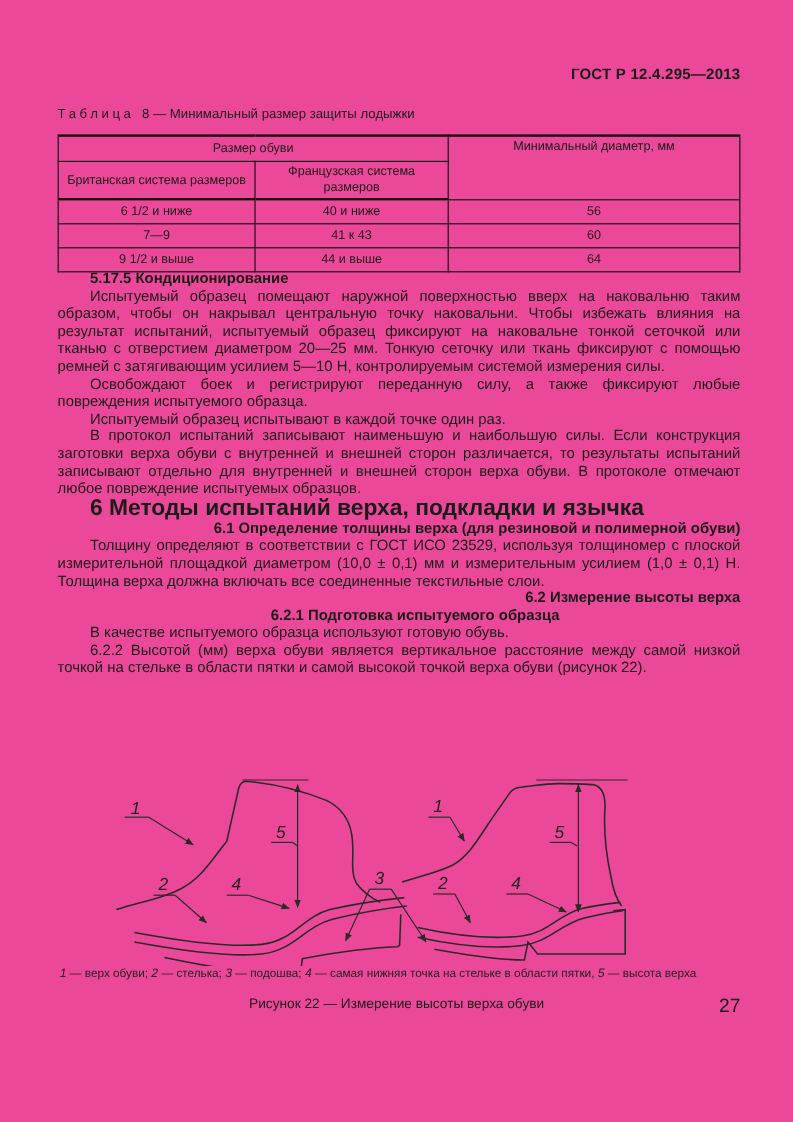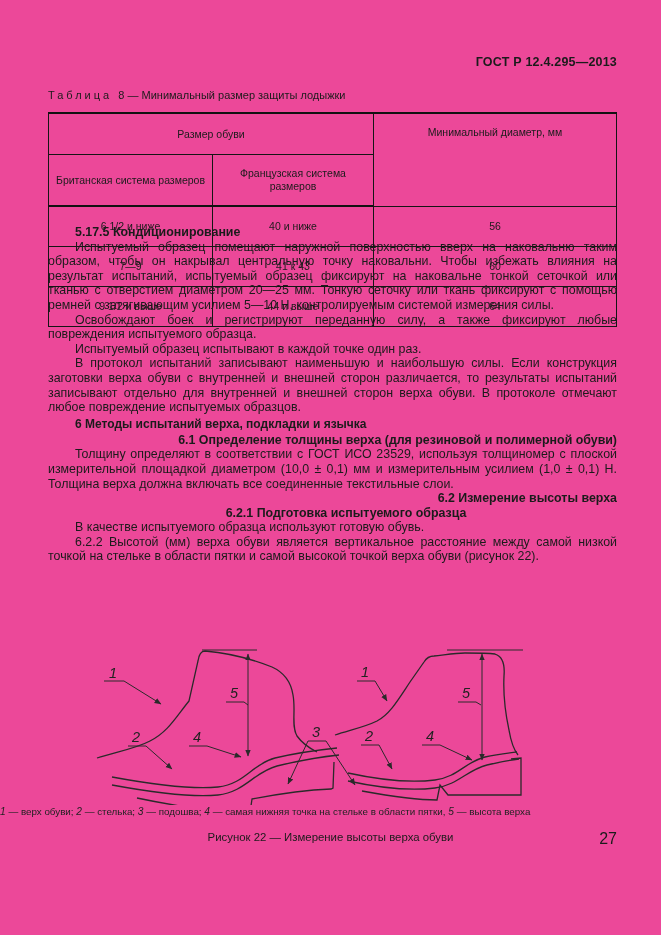--- a/index.html
+++ b/index.html
@@ -20,49 +20,49 @@
     font-size:11px;white-space:nowrap;
   }
   .tbl-title .spaced{letter-spacing:3px;}
   
   table.gost{
     position:absolute;top:112px;left:48px;width:568px;
     border-collapse:collapse;font-size:10.5px;table-layout:fixed;
   }
   table.gost th,table.gost td{
     border:1px solid #151515;font-weight:normal;text-align:center;
-    padding:12px 4px;line-height:13px;
+    padding:2px 4px;line-height:13px;
   }
   table.gost{border-top:2.5px solid #111;}
   tr.subhead th{border-bottom:2.5px solid #111;}
   th.rspan{border-bottom:2.5px solid #111;vertical-align:top;padding-top:6px;}
   table.gost td{height:15px;}
   tr.head1 th{height:16px;}
   tr.subhead th{height:14px;}
   
   .body-text{
     position:absolute;top:225px;left:48px;width:569px;
     font-size:12.4px;line-height:14.6px;text-align:justify;
   }
   .body-text p{margin:0;text-indent:27px;}
   .body-text p.head{font-weight:bold;text-align:left;}
   .h-main{
-    font-weight:bold;font-size:12px;line-height:18px;
+    font-weight:bold;font-size:19px;line-height:18px;
     margin:11px 0 9px 0;text-indent:27px;text-align:left;
   }
   .h-sub{
     font-weight:bold;margin:7px 0 6px 0;text-indent:27px;text-align:right;
   }
   .h-sub2{
     font-weight:bold;margin:7px 0 0 0;text-indent:27px;text-align:center;
   }
   
   .figure-wrap{position:absolute;top:645px;left:50px;width:570px;height:160px;}
   .fig-legend{
-    position:absolute;top:806px;left:0;width:630px;
+    position:absolute;top:806px;left:0;width:630px;text-align:center;
     font-size:9.8px;color:#222;
   }
   .fig-legend i{font-size:10.2px;}
   .fig-caption{
     position:absolute;top:831px;left:0;width:661px;text-align:center;
     font-size:11.4px;
   }
   .page-num{position:absolute;top:830px;right:44px;font-size:16px;}
   svg text.lbl{
     font-family:"Liberation Sans","DejaVu Sans",sans-serif;

